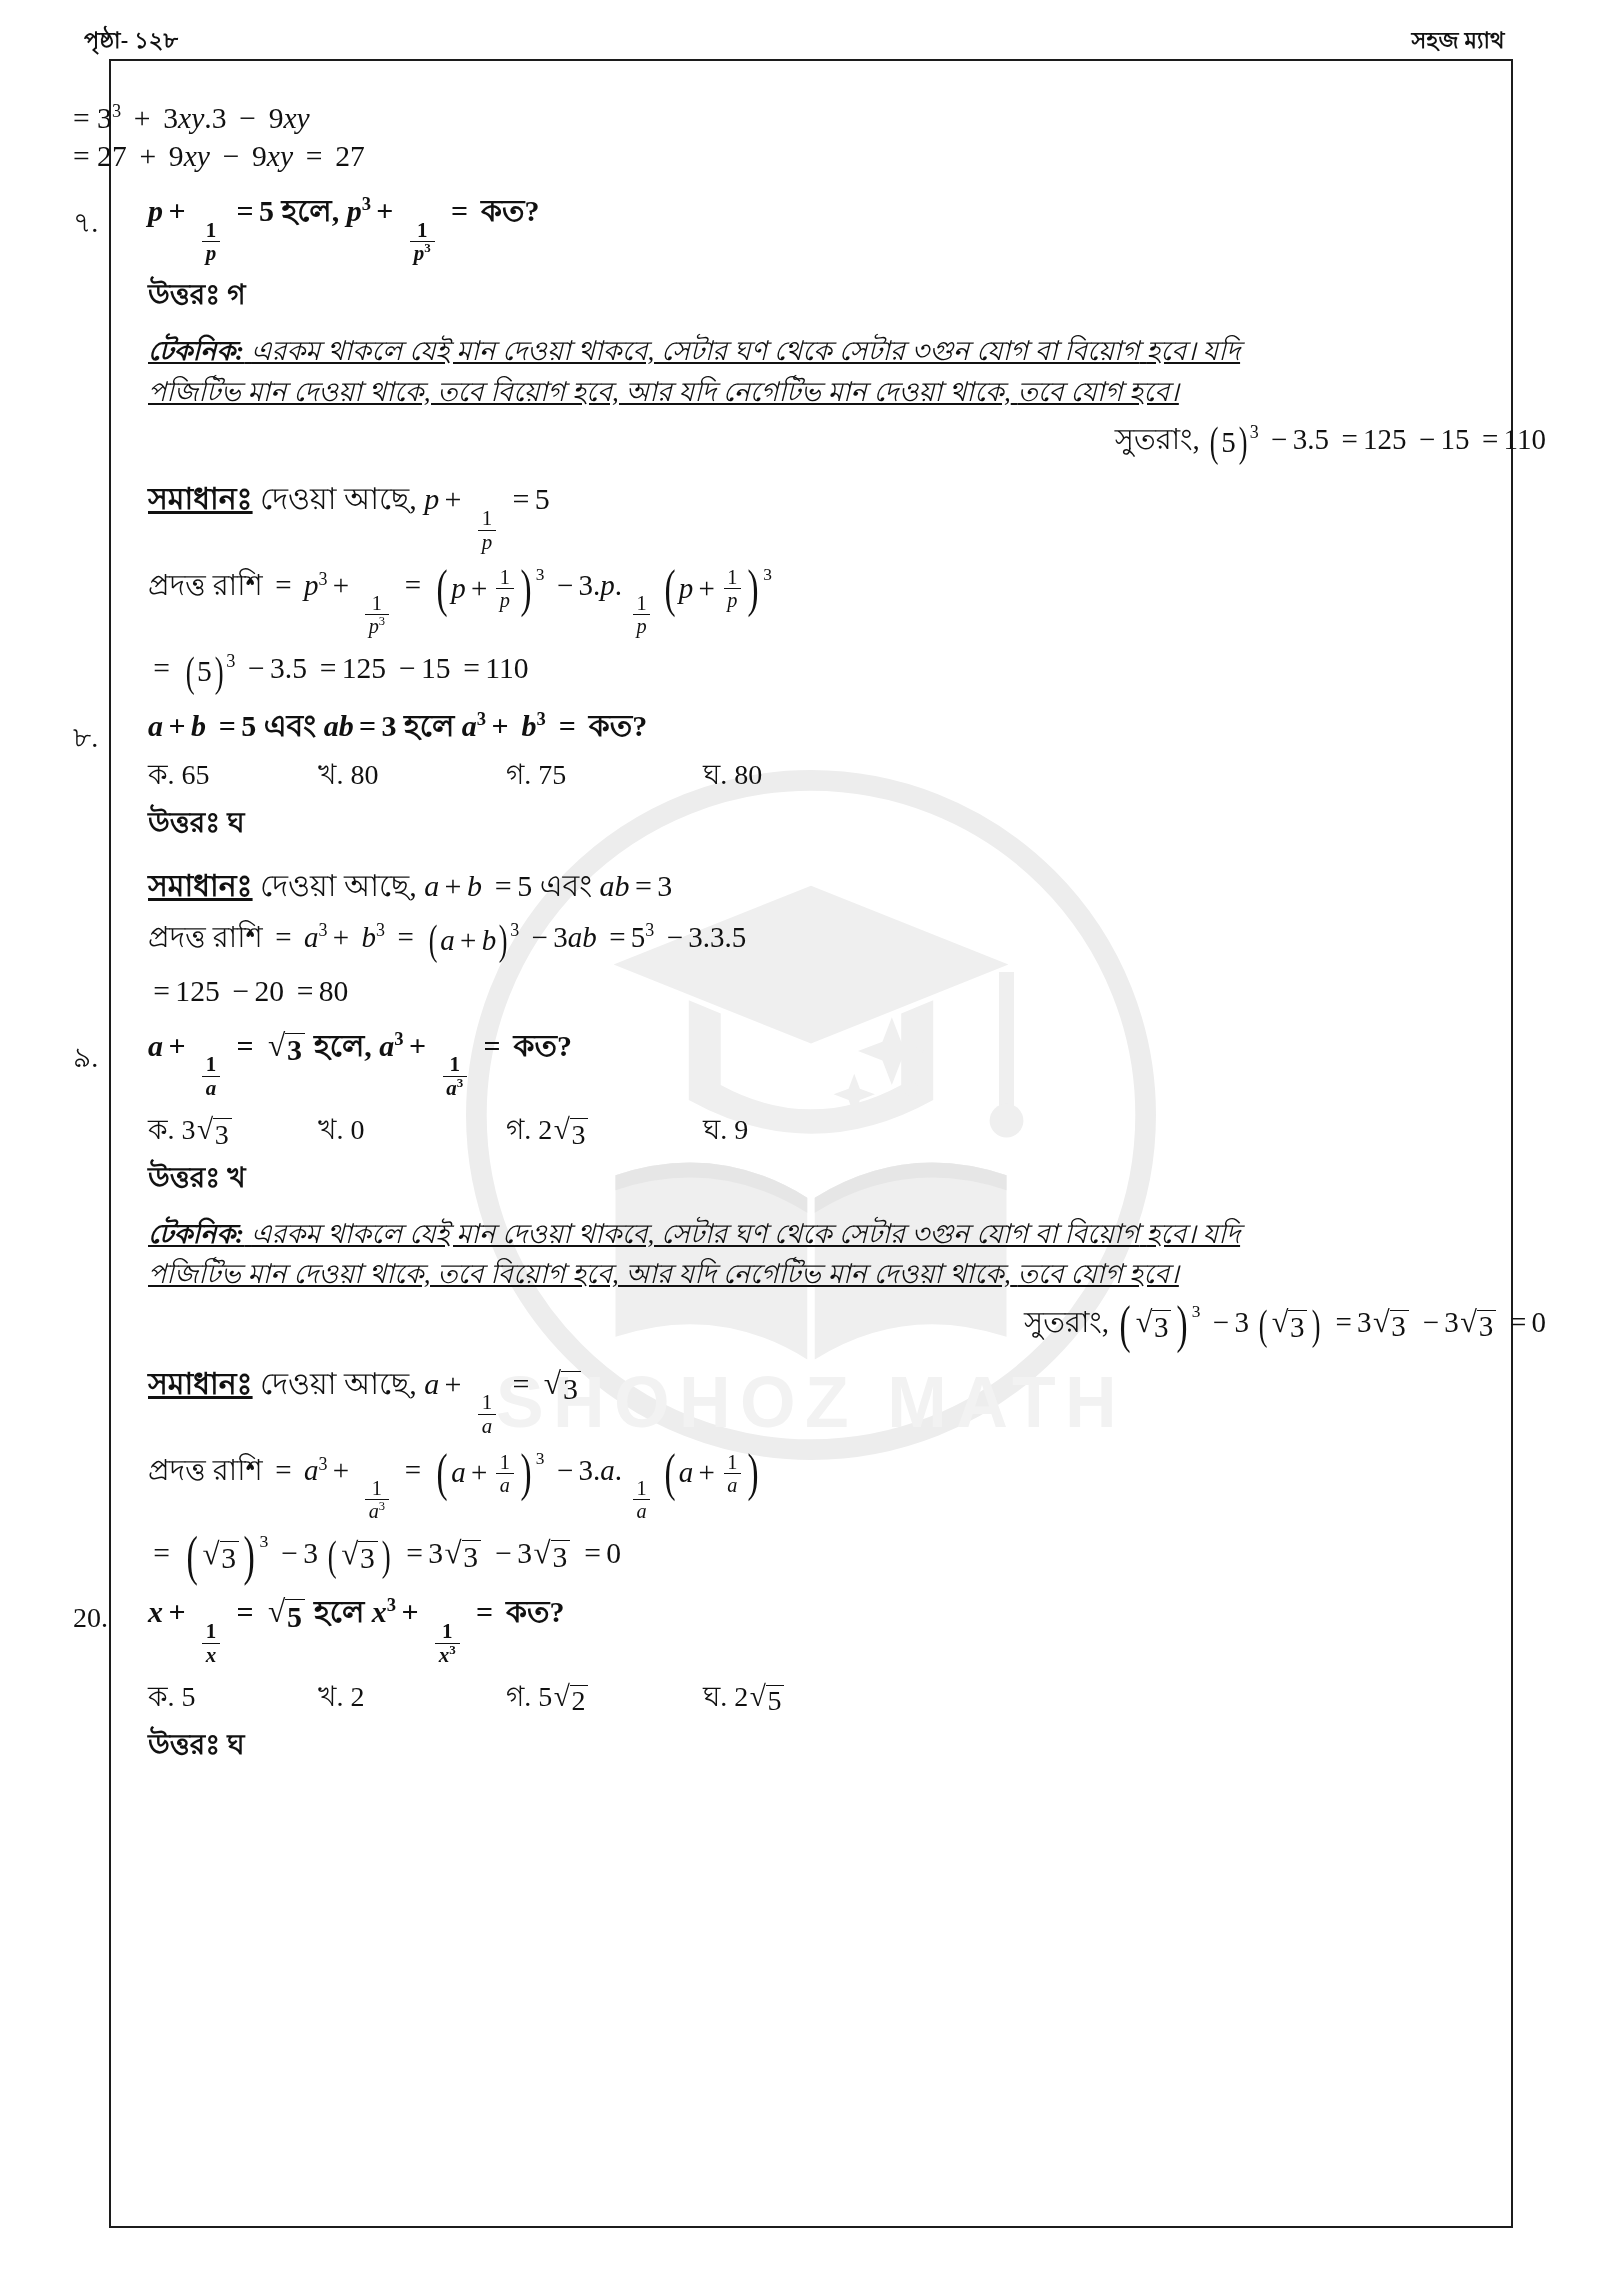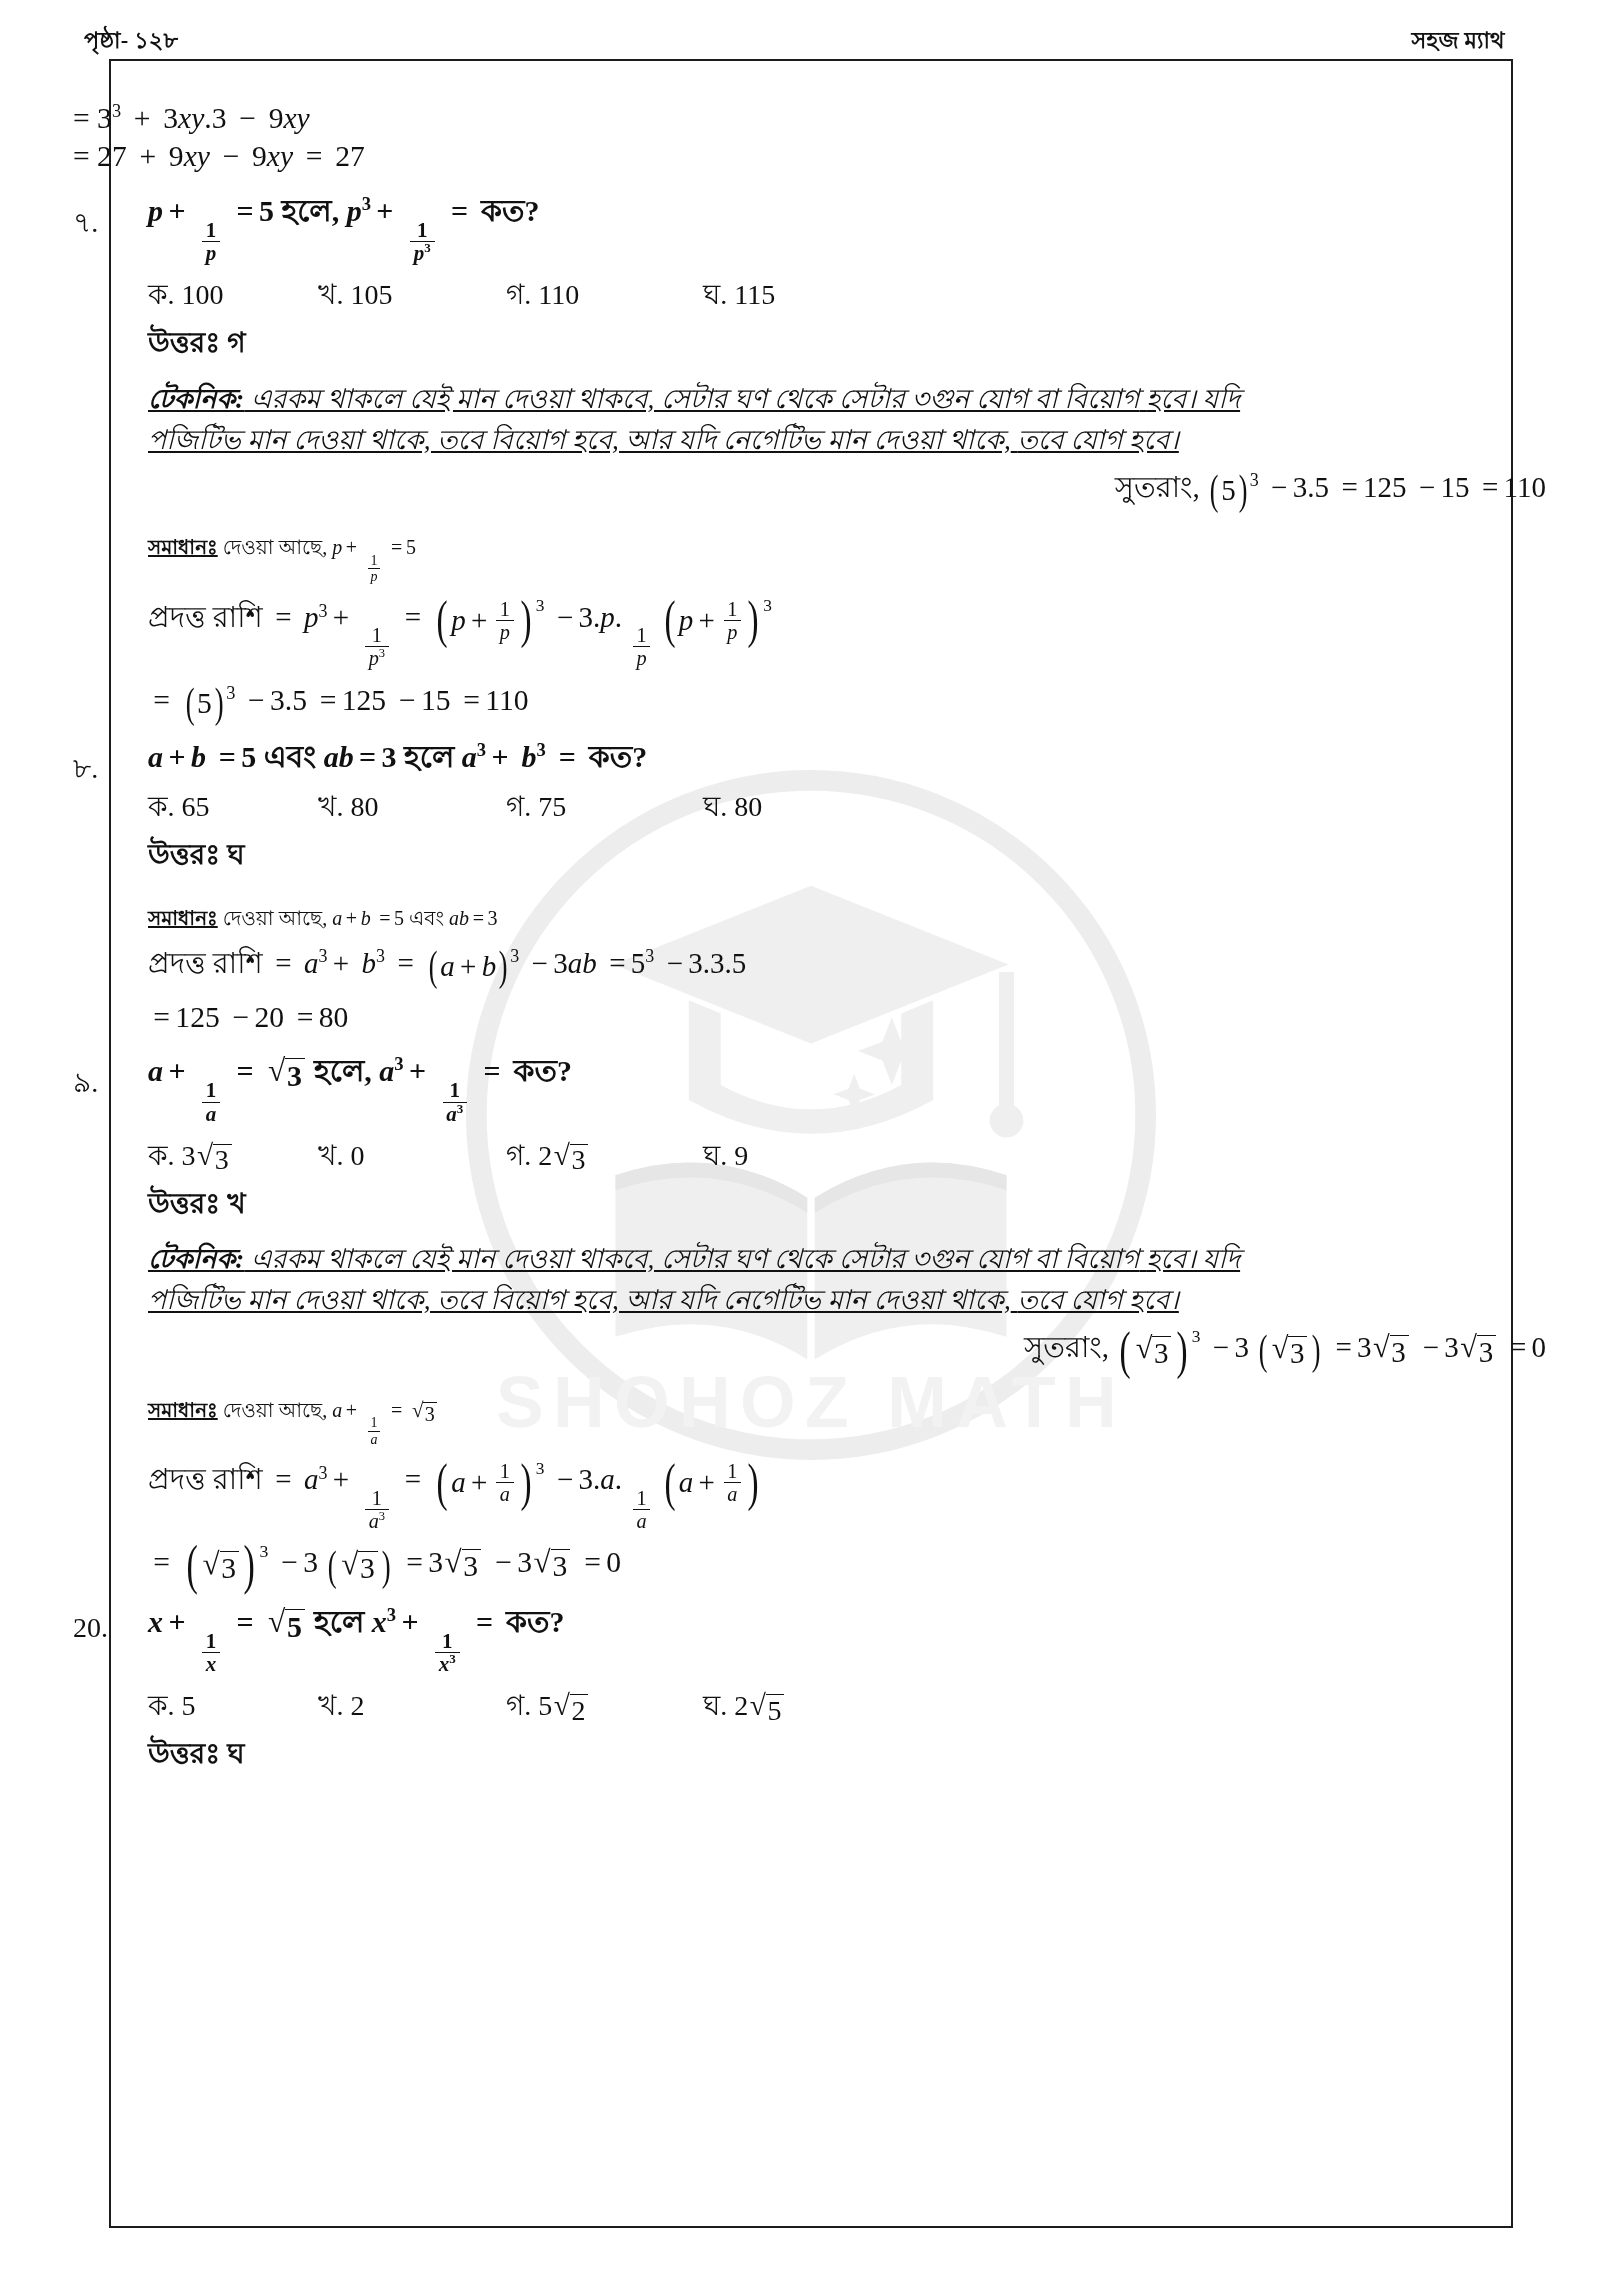--- a/index.html
+++ b/index.html
@@ -119,21 +119,21 @@
     font-style: italic;
     line-height: 1.50;
     max-width: 1173px;
     text-align: left;
     text-decoration: underline;
   }
   .tech .tech-label { font-weight: 700; }
 
   .sutorang { margin-top: 9px; font-size: 29px; text-align: right; }
   .soln-label { font-weight: 700; text-decoration: underline; }
-  .soln { margin-top: 25px; font-size: 20px; }
+  .soln { margin-top: 18px; font-size: 30px; }
   .derive { margin-top: 14.3px; font-size: 29px; }
   .derive2 { margin-top: 12.5px; font-size: 29.6px; }
 
   
   .mi { font-style: italic; font-family: "Liberation Serif", serif; }
   .mn { font-style: normal; }
   .op { padding: 0 .18em; }
 
   
   .frac {
@@ -258,38 +258,20 @@
           <span>হলে,</span>
           <span class="mi">p</span><sup class="pw">3</sup><span class="op">+</span>
           <span class="frac">
               <span class="num mn">1</span>
               <span class="den">p<sup class="pw">3</sup></span>
             </span>
           <span class="op">=</span>
           <span>কত?</span>
         </div>
 
-        <div class="opts">
-          <span class="opt o1">
-            <span>ক.</span>
-            <span>100</span>
-          </span>
-          <span class="opt o2">
-            <span>খ.</span>
-            <span>105</span>
-          </span>
-          <span class="opt o3">
-            <span>গ.</span>
-            <span>110</span>
-          </span>
-          <span class="opt o4">
-            <span>ঘ.</span>
-            <span>115</span>
-          </span>
-        </div>
 
         <div class="ans">
           <span>উত্তরঃ</span>
           <span>গ</span>
         </div>
 
         <div class="tech">
           <span class="tech-label">টেকনিক:</span>
           <span>এরকম থাকলে যেই মান দেওয়া থাকবে, সেটার ঘণ থেকে সেটার ৩গুন যোগ বা বিয়োগ</span>
           <span>হবে। যদি পজিটিভ মান দেওয়া থাকে, তবে বিয়োগ হবে, আর যদি নেগেটিভ মান দেওয়া থাকে,</span>

